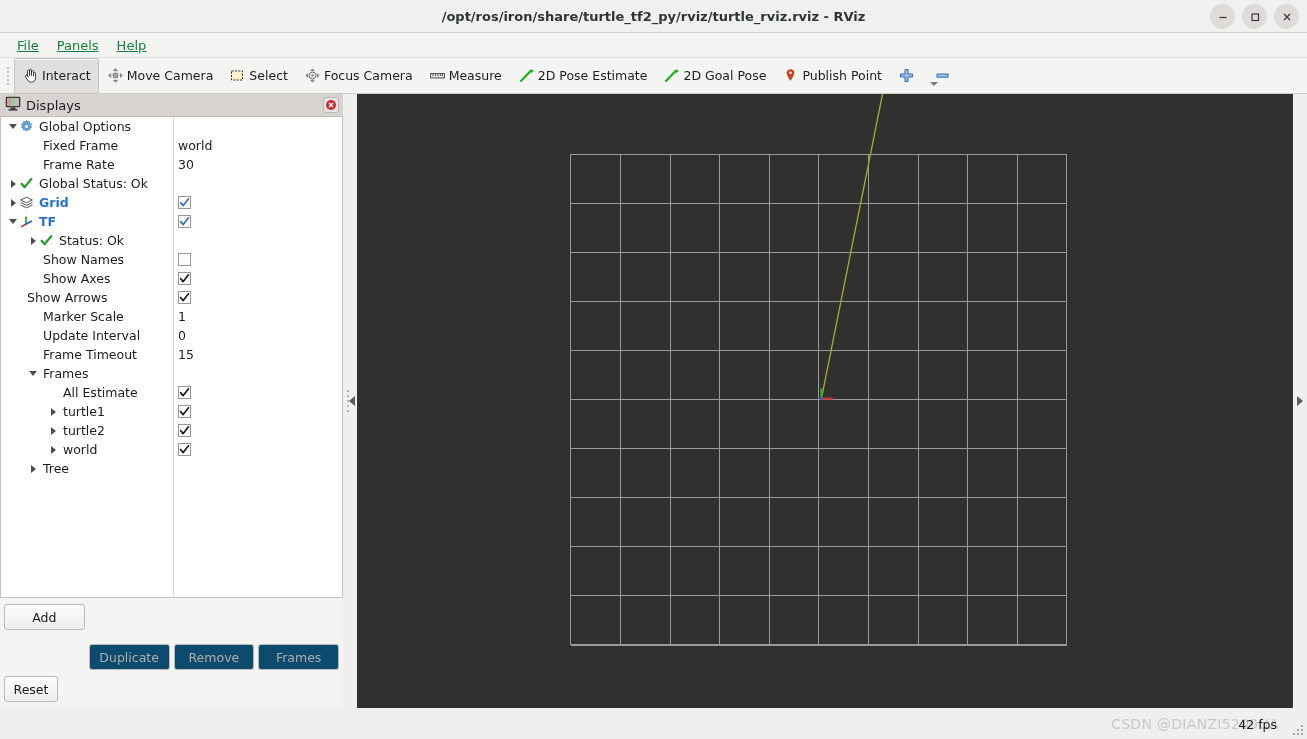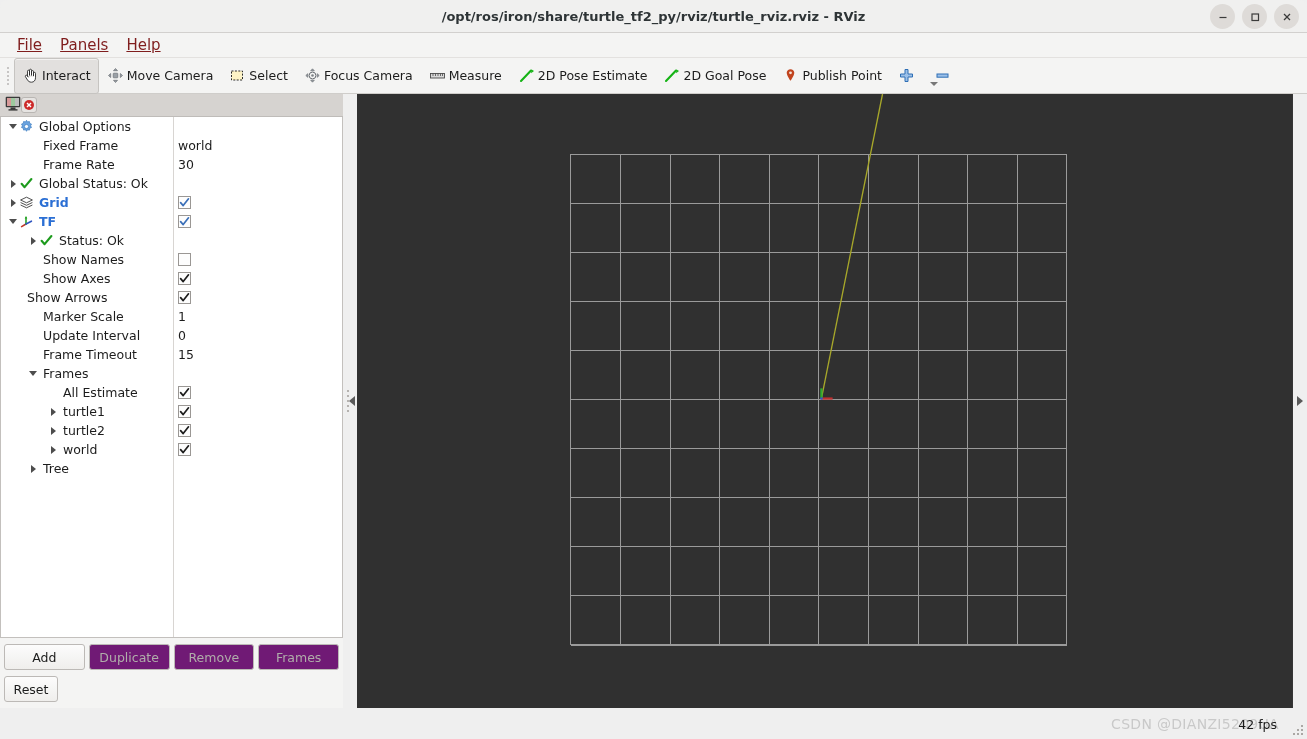--- a/index.html
+++ b/index.html
@@ -46,21 +46,21 @@
 
   
   .menubar {
     height: 25px; flex: 0 0 25px;
     background: #f4f4f3;
     display: flex; align-items: center;
     padding-left: 8px;
     border-bottom: 1px solid #e3e1df;
   }
   .menu-item {
-    padding: 2px 9px; font-size: 15px; color: #7f1d1d;
+    padding: 2px 9px; font-size: 13px; color: #15803d;
   }
   .menu-item u { text-decoration: underline; }
 
   
   .toolbar {
     height: 36px; flex: 0 0 36px;
     background: #f4f4f3;
     border-bottom: 1px solid #cfcdca;
     display: flex; align-items: center;
     padding-left: 4px;
@@ -168,21 +168,21 @@
     flex: 0 0 auto; padding: 6px 4px 2px 4px;
     display: flex; gap: 4px;
   }
   .pbtn {
     height: 26px; min-width: 72px; flex: 1 1 0;
     background: linear-gradient(#fcfcfc, #efeeec);
     border: 1px solid #bcb9b6; border-radius: 3px;
     font-size: 12.5px; color: #1c1c1c;
     display: flex; align-items: center; justify-content: center;
   }
-  .pbtn.disabled { color: #b0adaa; background: #701a75; }
+  .pbtn.disabled { color: #b0adaa; background: #0c4a6e; margin-top: 40px; }
   .panel-reset {
     flex: 0 0 auto; padding: 4px 4px 6px 4px; display: flex;
   }
   .pbtn.reset { min-width: 54px; flex: 0 0 54px; }
 
   
   .splitter {
     width: 14px; flex: 0 0 14px;
     background: #efefef;
     display: flex; align-items: center; justify-content: center;
@@ -400,20 +400,21 @@
           <svg width="16" height="15" viewBox="0 0 16 15">
             <rect x="0.7" y="0.7" width="14.6" height="10.6" rx="1" fill="#3a3a3a"></rect>
             <rect x="2" y="2" width="12" height="8" fill="#cfcfcf"></rect>
             <rect x="2" y="2" width="4" height="8" fill="#d79a9a"></rect>
             <rect x="6" y="2" width="4" height="8" fill="#9ec99e"></rect>
             <rect x="10" y="2" width="4" height="8" fill="#bdbdbd"></rect>
             <rect x="5.5" y="11.4" width="5" height="2.4" fill="#3a3a3a"></rect>
             <rect x="3.5" y="13.2" width="9" height="1.4" fill="#3a3a3a"></rect>
           </svg>
         </span>
+        <span class="panel-header-title">Displays</span>
         <span class="panel-close">
           <svg width="12" height="12" viewBox="0 0 12 12">
             <circle cx="6" cy="6" r="5" fill="#cc2a2a"></circle>
             <line x1="4" y1="4" x2="8" y2="8" stroke="#fff" stroke-width="1.4"></line>
             <line x1="8" y1="4" x2="4" y2="8" stroke="#fff" stroke-width="1.4"></line>
           </svg>
         </span>
       </div>
 
       <div class="tree-wrap">

